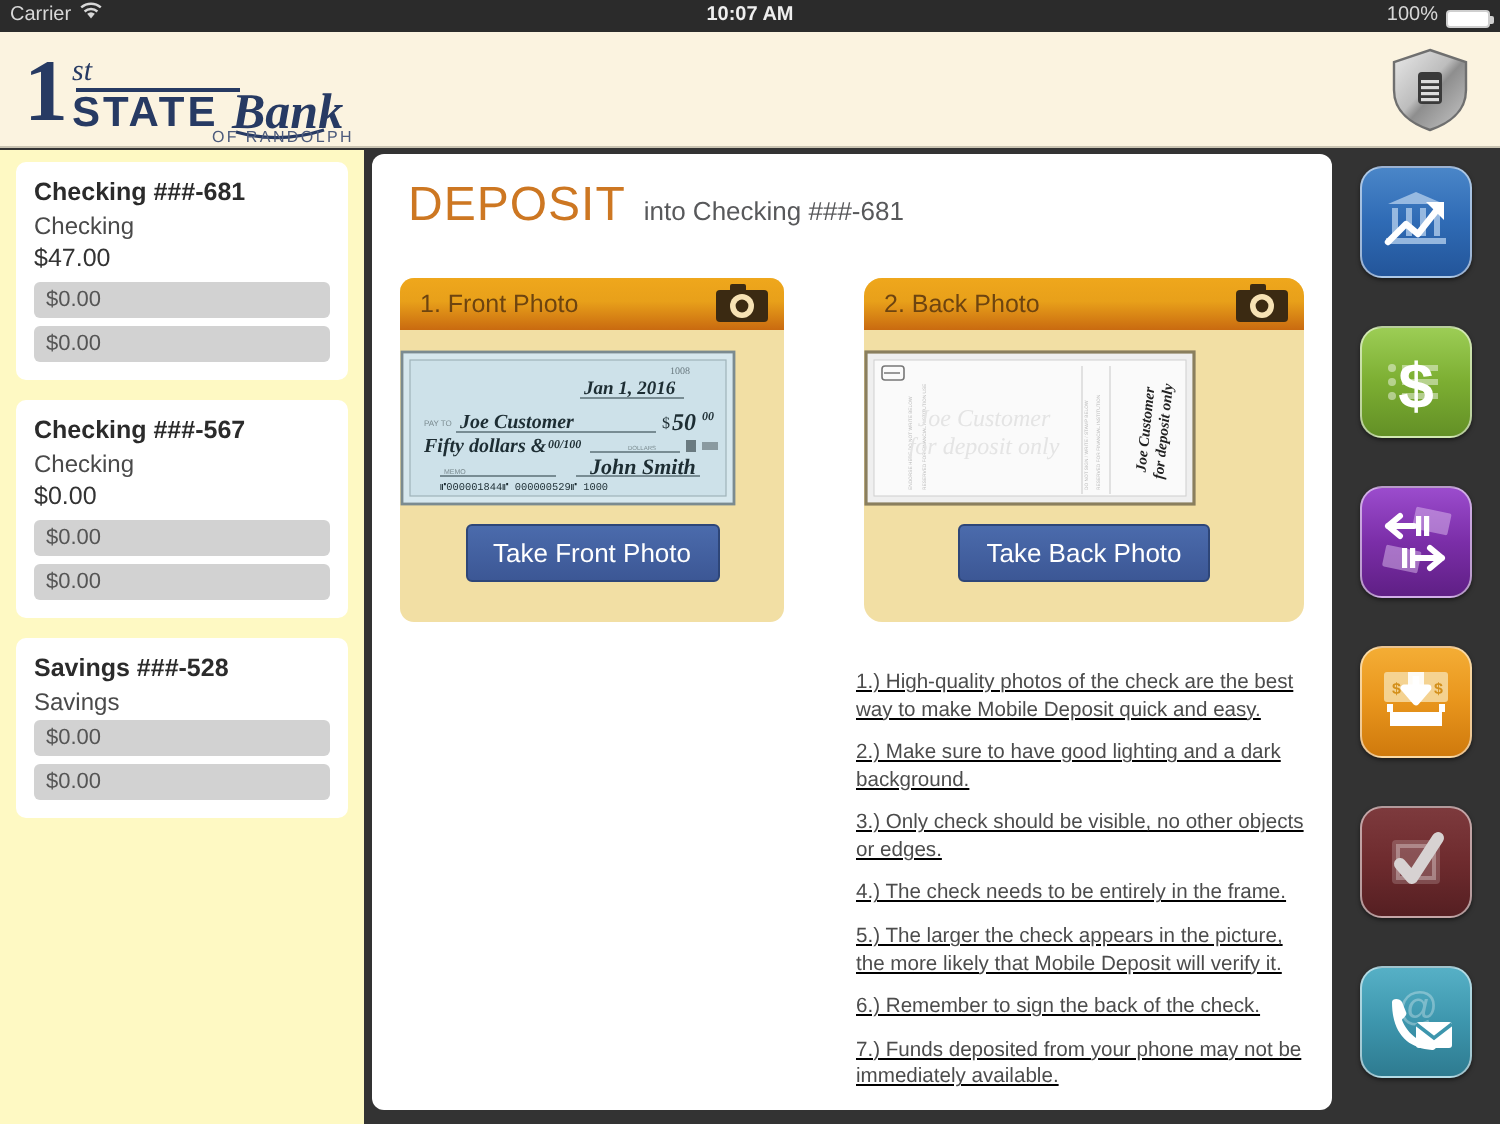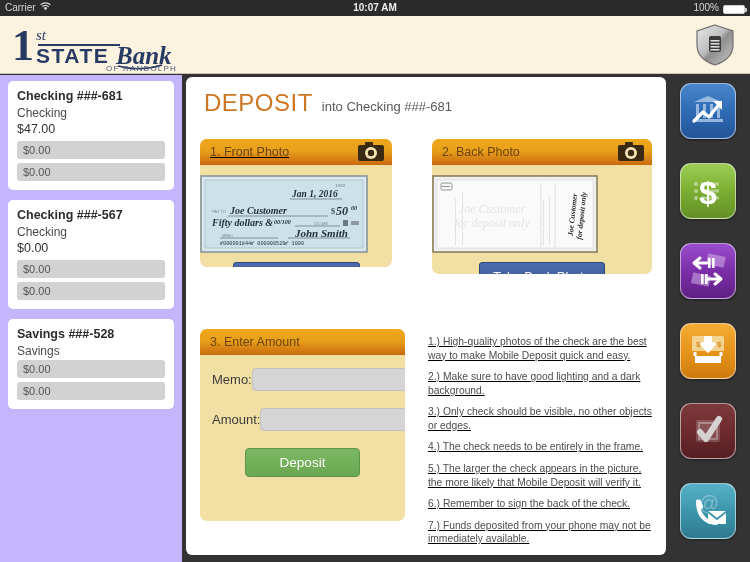--- a/index.html
+++ b/index.html
@@ -36,21 +36,21 @@
     position: absolute; top: 16px; left: 0; width: 750px; height: 58px;
     background: #fbf3e0; border-bottom: 1px solid #c9c3b2;
   }
   .logo { position: absolute; left: 8px; top: 4px; width: 180px; height: 52px; }
   .logo svg { display: block; }
   .shield { position: absolute; right: 12px; top: 6px; width: 46px; height: 46px; }
 
   
   .leftcol {
     position: absolute; left: 0; top: 75px; width: 182px; height: 487px;
-    background: #c4b5fd; padding: 6px 8px 0 8px;
+    background: #fef9c3; padding: 6px 8px 0 8px;
   }
   .acct-card {
     background: #ffffff; border-radius: 5px; padding: 8px 9px 9px 9px;
     margin-bottom: 10px;
   }
   .acct-title { font-size: 12.5px; font-weight: bold; color: #2b2b2b; margin-bottom: 3px; }
   .acct-type { font-size: 12px; color: #4a4a4a; margin-bottom: 2px; }
   .acct-bal  { font-size: 12.5px; color: #333; margin-bottom: 5px; }
   .acct-row {
     background: #d2d2d2; border-radius: 3px; color: #555;
@@ -71,22 +71,22 @@
   .panel { position: absolute; border-radius: 7px; overflow: hidden; background: #f2dfa4; }
   .panel-head {
     height: 26px; line-height: 26px; padding: 0 10px;
     background: linear-gradient(180deg,#efa71c 0%,#e8a01a 45%,#c96a10 100%);
     color: #6d4410; font-size: 12.5px; position: relative;
   }
   .cam {
     position: absolute; right: 8px; top: 3px; width: 26px; height: 19px;
   }
 
-  #p-front { left: 14px; top: 62px; width: 192px; height: 128px; text-decoration: underline; }
-  #p-back  { left: 246px; top: 62px; width: 220px; height: 135px; }
+  #p-front { left: 14px; top: 62px; width: 192px; height: 172px; }
+  #p-back  { left: 246px; top: 62px; width: 220px; height: 172px; border-radius: 9px; }
   #p-amt   { left: 14px; top: 252px; width: 205px; height: 192px; }
 
   .shot { display: flex; align-items: center; padding: 10px 0 0 0; }
   .btnrow { display: flex; justify-content: center; padding-top: 9px; }
   .blue-btn {
     background: linear-gradient(180deg,#4b6bac 0%,#3c5795 100%);
     border: 1px solid #2e4678; color: #ffffff; font-size: 13px;
     padding: 6px 13px; border-radius: 3px; cursor: pointer;
   }
 
@@ -284,38 +284,20 @@
             <text x="143" y="40" font-family="Liberation Serif, serif" font-size="7.5" font-style="italic" font-weight="bold" fill="#232323" text-anchor="middle">Joe Customer</text>
             <text x="143" y="49" font-family="Liberation Serif, serif" font-size="7.5" font-style="italic" font-weight="bold" fill="#232323" text-anchor="middle">for deposit only</text>
           </g>
         </svg>
       </div>
       <div class="btnrow">
         <button class="blue-btn">Take Back Photo</button>
       </div>
     </div>
 
-    <div class="panel" id="p-amt">
-      <div class="panel-head">
-        <span>3. Enter Amount</span>
-      </div>
-      <div class="frm">
-        <div class="frm-row">
-          <div class="frm-lbl">Memo:</div>
-          <input class="frm-in" type="text" value="" placeholder="" style="">
-        </div>
-        <div class="frm-row">
-          <div class="frm-lbl">Amount:</div>
-          <input class="frm-in" type="text" value="" placeholder="" style="">
-        </div>
-        <div class="dep-btn-wrap">
-          <button class="green-btn">Deposit</button>
-        </div>
-      </div>
-    </div>
 
     <div class="tips">
       <p>1.) High-quality photos of the check are the best way to make Mobile Deposit quick and easy.</p>
       <p>2.) Make sure to have good lighting and a dark background.</p>
       <p>3.) Only check should be visible, no other objects or edges.</p>
       <p>4.) The check needs to be entirely in the frame.</p>
       <p>5.) The larger the check appears in the picture, the more likely that Mobile Deposit will verify it.</p>
       <p>6.) Remember to sign the back of the check.</p>
       <p>7.) Funds deposited from your phone may not be immediately available.</p>
     </div>

